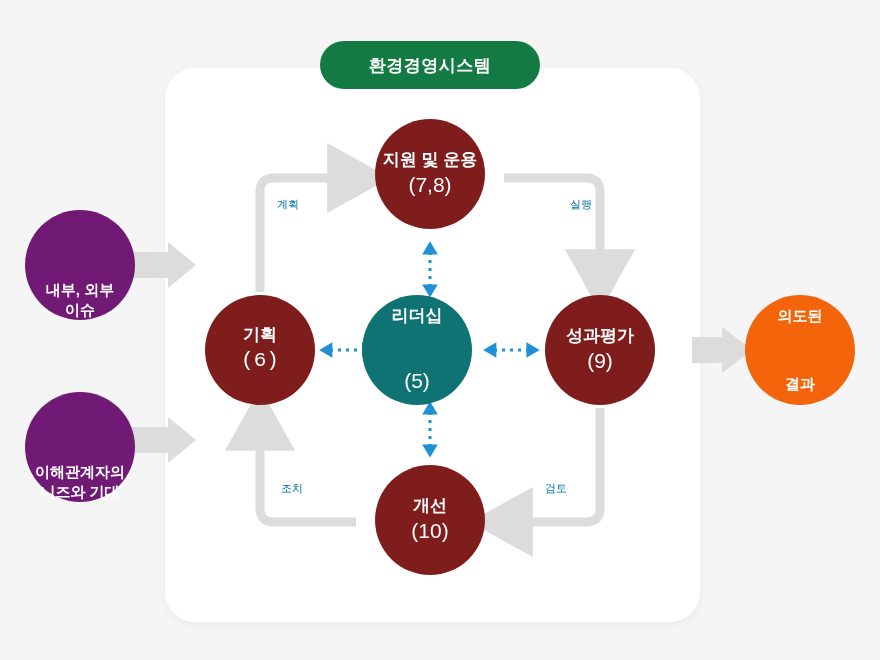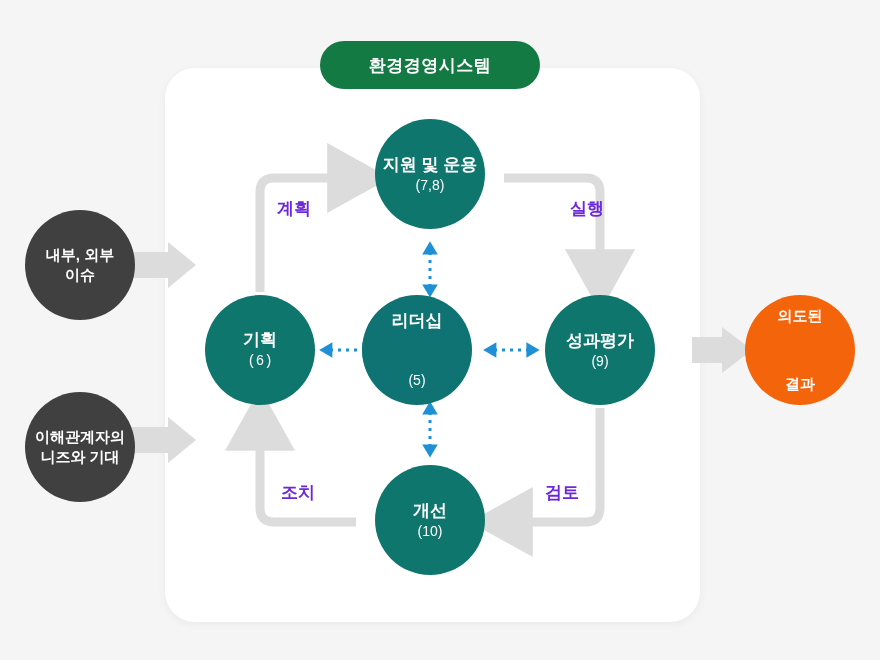--- a/index.html
+++ b/index.html
@@ -69,46 +69,46 @@
     justify-content: center;
     color: #ffffff;
     text-align: center;
     line-height: 1.32;
   }
   .node .n-label {
     font-size: 17px;
     font-weight: bold;
   }
   .node .n-sub {
-    font-size: 14px;
+    font-size: 21px;
     font-weight: normal;
   }
   .node.small .n-label { font-size: 15px; }
 
-  .green  { background: #0f766e; }
+  .green  { background: #7f1d1d; }
   .teal   { background: #0f7373; }
-  .gray   { background: #404040; }
+  .gray   { background: #701a75; justify-content: flex-end; }
   .orange { background: #f4640a; }
 
   #node-support { left: 375px; top: 119px; width: 110px; height: 110px; }
   #node-plan    { left: 205px; top: 295px; width: 110px; height: 110px; font-family: Liberation Mono, monospace; }
   #node-leader  { left: 362px; top: 295px; width: 110px; height: 110px; gap: 39px; }
   #node-perf    { left: 545px; top: 295px; width: 110px; height: 110px; }
   #node-improve { left: 375px; top: 465px; width: 110px; height: 110px; }
 
   #node-issues  { left: 25px; top: 210px; width: 110px; height: 110px; }
   #node-stake   { left: 25px; top: 392px; width: 110px; height: 110px; }
   #node-result  { left: 745px; top: 295px; width: 110px; height: 110px; gap: 48px; }
 
   
   .flow-label {
     position: absolute;
-    color: #6d28d9;
-    font-size: 17px;
-    font-weight: bold;
+    color: #0369a1;
+    font-size: 11px;
+    font-weight: normal;
     white-space: nowrap;
   }
   #label-plan-do   { left: 277px; top: 197px; }
   #label-do-check  { left: 570px; top: 197px; }
   #label-check-act { left: 545px; top: 481px; }
   #label-act-plan  { left: 281px; top: 481px; text-align: center; }
 </style>
 </head>
 <body>
 

